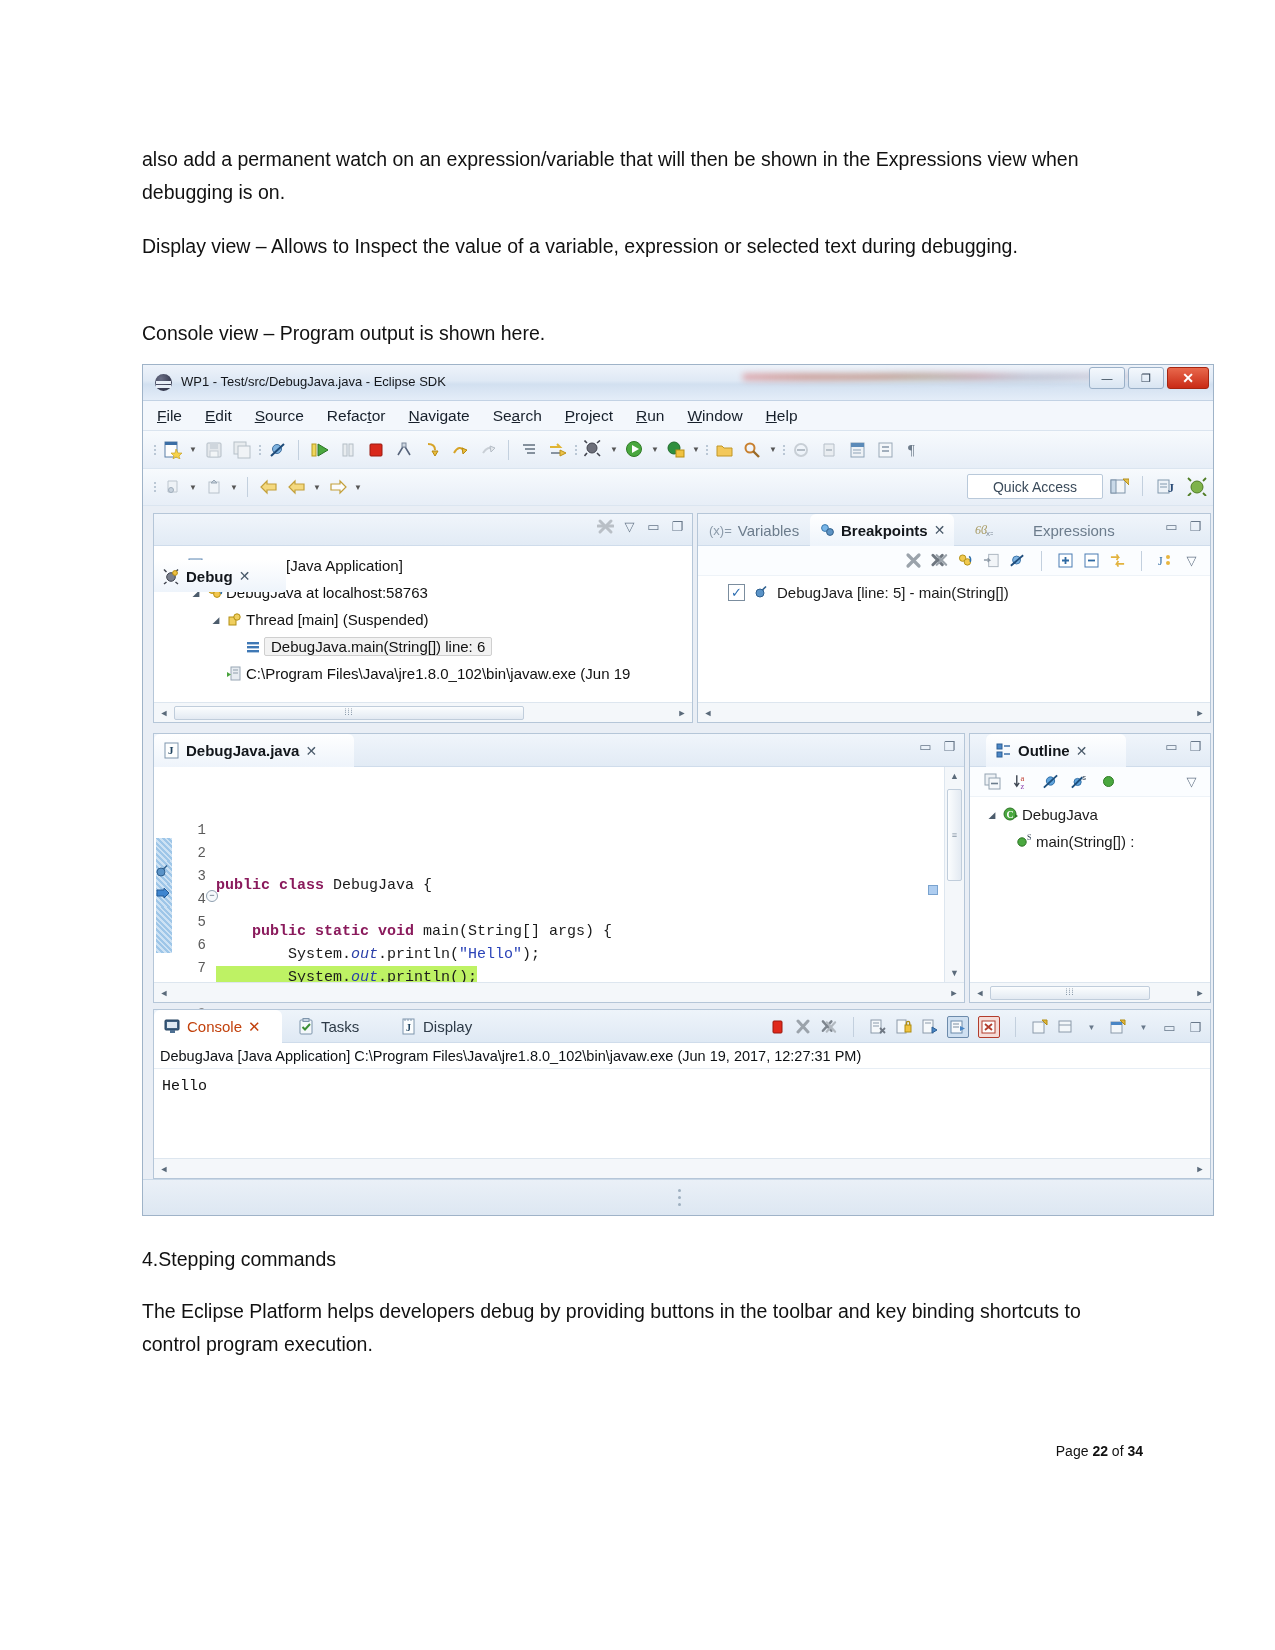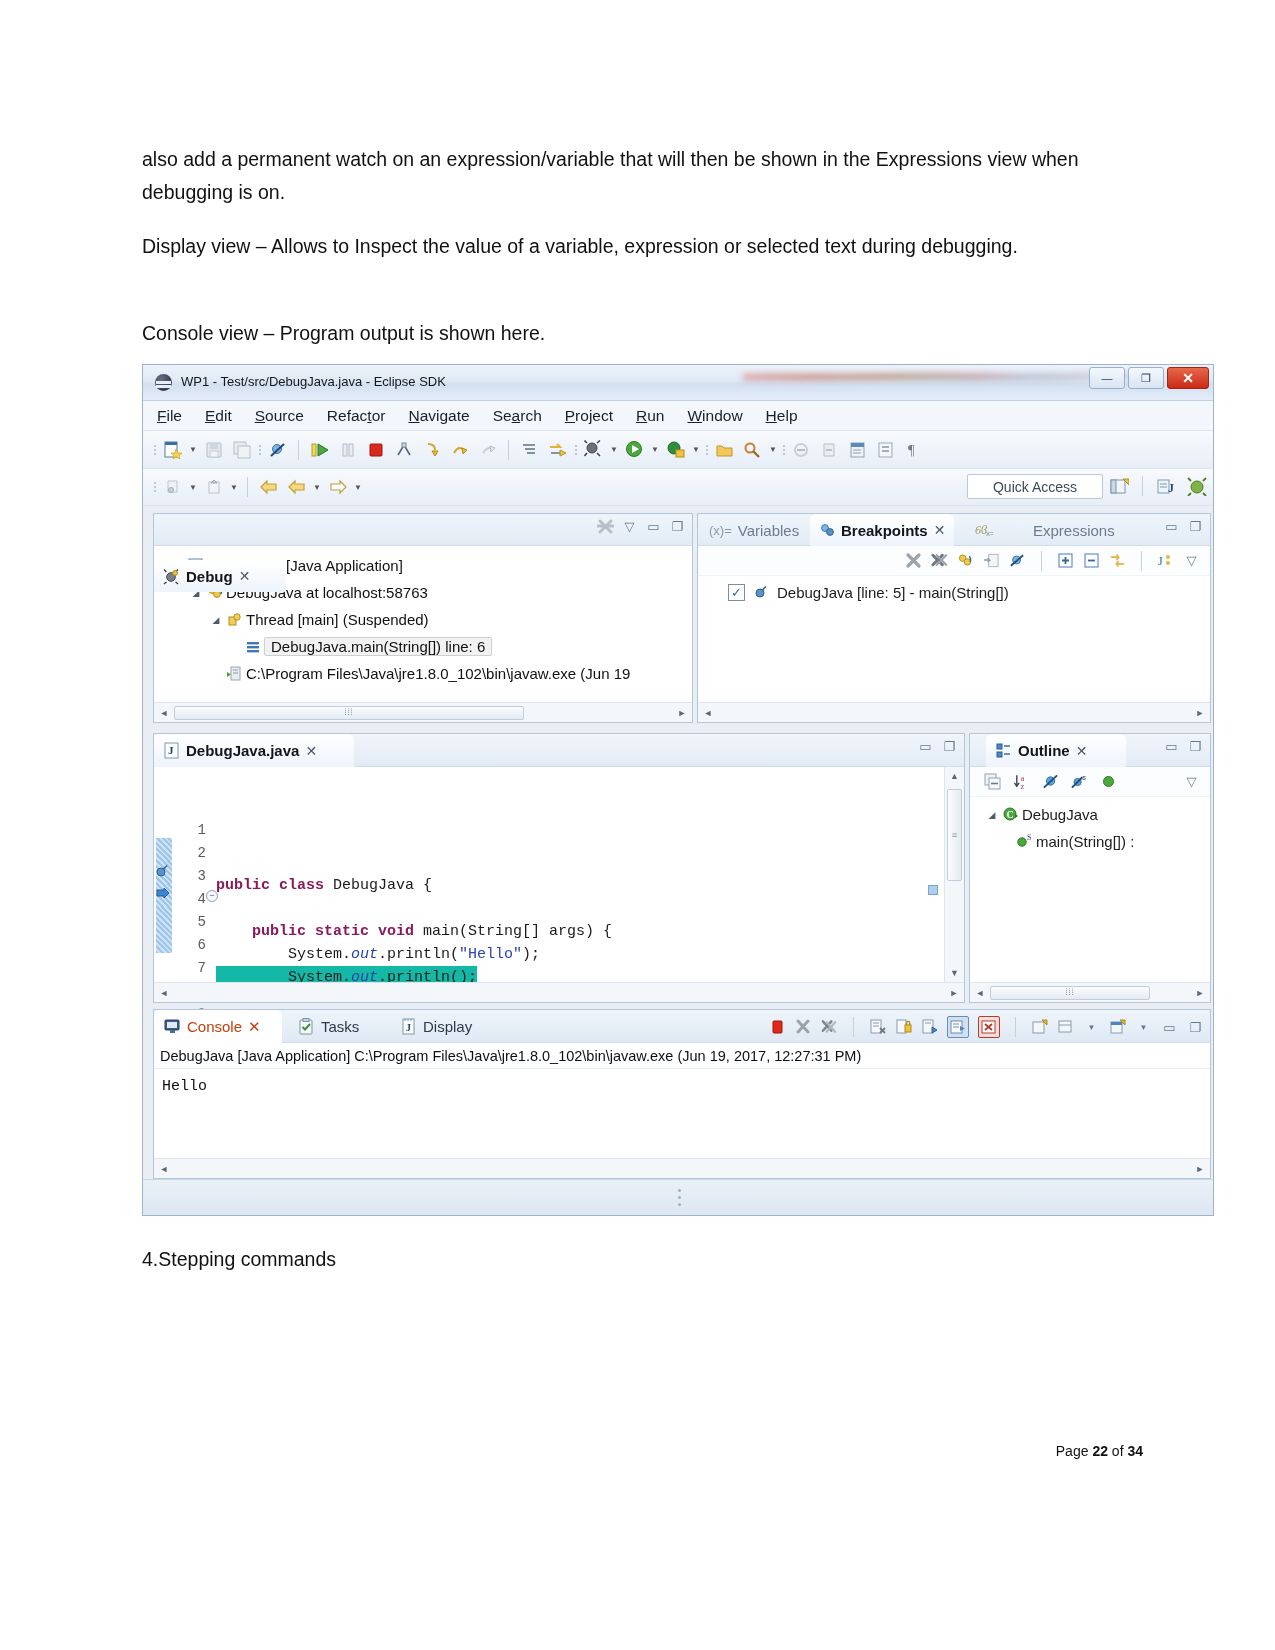--- a/index.html
+++ b/index.html
@@ -164,21 +164,21 @@
   }
   .code {
     position:absolute; left:22px; top:6px; right:28px;
     font-family:"Liberation Mono", monospace; font-size:15px; line-height:23px; white-space:pre;
   }
   .ln { position:absolute; left:0; width:30px; text-align:right; color:#5a5a5a; font-size:14px; }
   .cl { position:absolute; left:40px; white-space:pre;margin-top:32px; }
   .kw { color:#8a1a5c; font-weight:bold; }
   .str { color:#2a43b8; }
   .fld { color:#2b3fa8; font-style:italic; }
-  .hl { background:#14b8a6;font-family:Liberation Mono, monospace; }
+  .hl { background:#bef264;font-family:Liberation Mono, monospace; }
   .fold { position:absolute; left:30px; width:12px; height:12px; border:1px solid #8fa0b0; border-radius:50%;
           color:#46596b; font-size:9px; text-align:center; line-height:10px; background:#f6f9fc; }
 
   .code-overview { position:absolute; right:26px; top:50px; width:10px; height:10px; background:#aecdf0; border:1px solid #7aa3cf; }
 
   
   .console-tabs {
     height:33px; position:relative;
     background:linear-gradient(to bottom,#eef4fa,#dfe9f4);
     border-bottom:1px solid #cfdceb;
@@ -209,20 +209,21 @@
 </style>
 </head>
 <body>
 
 <div class="page">
 
   <div class="prose p2">Display view – Allows to Inspect the value of a variable, expression or selected text during debugging.</div>
   <div class="prose p1">also add a permanent watch on an expression/variable that will then be shown in the Expressions view when debugging is on.</div>
   <div class="prose p3">Console view – Program output is shown here.</div>
   <div class="prose p4">4.Stepping commands</div>
+  <div class="prose p5">The Eclipse Platform helps developers debug by providing buttons in the toolbar and key binding shortcuts to control program execution.</div>
 
   <div class="footer"><span>Page </span><b>22</b><span> of </span><b>34</b></div>
 
   <div class="eclipse">
 
     <div class="titlebar">
       <div class="blur"></div>
       <div class="app-icon"></div>
       <div class="title-text">WP1 - Test/src/DebugJava.java - Eclipse SDK</div>
       <div class="win-btns">

